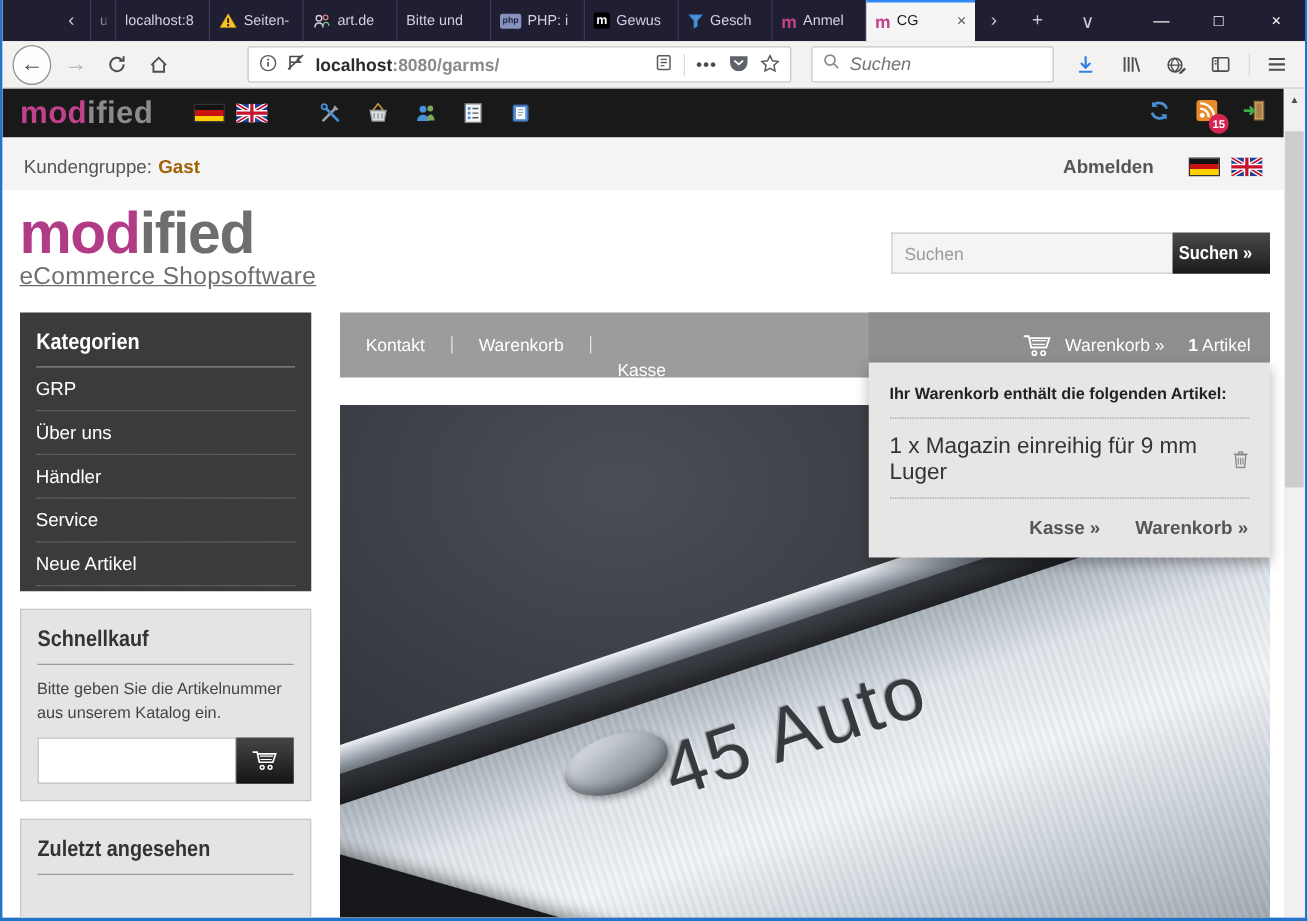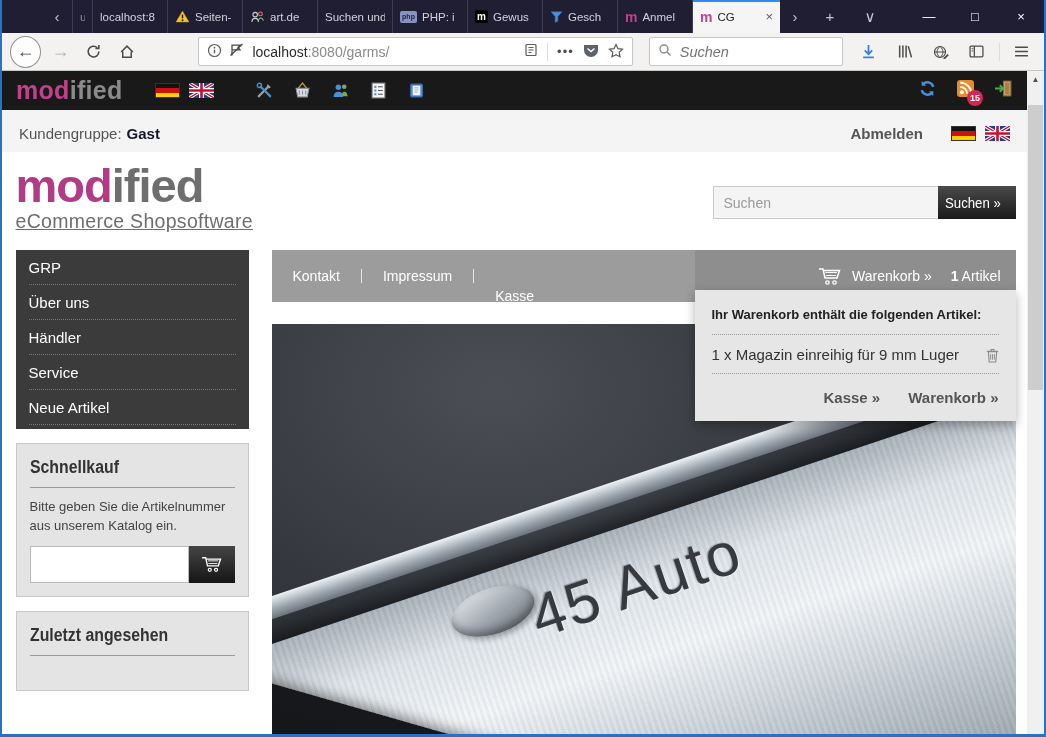--- a/index.html
+++ b/index.html
@@ -27,21 +27,21 @@
                display:inline-flex; align-items:center; justify-content:center; border-radius:2px; }
   .winbtns { margin-left:auto; display:flex; }
   .winbtn { width:46px; display:flex; align-items:center; justify-content:center; color:#fff; font-size:13px; }
 
   
   .toolbar { height:38px; background:#f3f2f1; border-bottom:1px solid #c9c8c6; display:flex; align-items:center; padding:0 8px; gap:6px; }
   .tbtn { width:28px; height:28px; display:flex; align-items:center; justify-content:center; color:#4c4c4c; font-size:17px; }
   .back-btn { width:32px; height:32px; border:1px solid #8f8f8f; border-radius:50%; background:#fdfdfd; font-size:18px; }
   .fwd { color:#b3b3b3; font-size:18px; }
   .urlbar { margin-left:52px; width:448px; height:29px; background:#fff; border:1px solid #c6c6c6; border-radius:2px;
-            display:flex; align-items:center; padding:0 8px; gap:7px; font-size:14px; }
+            display:flex; align-items:center; padding:0 8px; gap:7px; font-size:14px;font-weight:bold; }
   .urlhost { color:#2a2a2a; } .urlpath { color:#8a8a8a; }
   .url-right { margin-left:auto; display:flex; align-items:center; gap:9px; color:#5a5a5a; }
   .vdiv { width:1px; height:18px; background:#dcdcdc; }
   .dots { font-size:13px; letter-spacing:1px; color:#4c4c4c; }
   .ffsearch { margin-left:10px; width:200px; height:29px; background:#fff; border:1px solid #c6c6c6; border-radius:2px;
               display:flex; align-items:center; padding:0 8px; gap:8px; }
   .ffsearch input { border:0; outline:0; width:140px; font-style:italic; font-size:14.5px; color:#777; background:transparent;
                     font-family:"Liberation Sans",sans-serif; }
   .tb-right { margin-left:6px; display:flex; align-items:center; gap:8px; }
 
@@ -53,40 +53,40 @@
   .flag-de { width:25px; height:15px; background:linear-gradient(#121212 33%, #cc1111 33%, #cc1111 66%, #ffce00 66%); border:1px solid #333; }
   .admin-icons { display:flex; gap:21px; margin-left:42px; align-items:center; }
   .admin-right { margin-left:auto; display:flex; gap:20px; align-items:flex-start; }
   .rss-wrap { position:relative; }
   .rss-badge { position:absolute; right:-9px; bottom:-5px; min-width:16px; height:16px; border-radius:50%;
                background:#d62552; color:#fff; font-size:9px; font-weight:bold; display:flex; align-items:center; justify-content:center; }
 
   
   .sessionbar { height:47px; background:#f4f4f4; border-bottom:1px solid #d9d9d9; display:flex; align-items:center;
                 padding:0 17px; margin-right:17px; font-size:15px; color:#555; }
-  .sess-bold { font-weight:bold; margin-left:5px; color:#0f172a; }
+  .sess-bold { font-weight:bold; margin-left:5px; color:#a16207; }
   .logout { margin-left:auto; margin-right:28px; font-weight:bold; color:#555; }
 
   
   .scrollbar { position:absolute; top:71px; right:0; width:17px; bottom:0; background:#f0f0f0; z-index:40; }
   .scroll-up { height:16px; display:flex; align-items:center; justify-content:center; color:#505050; font-size:8px; }
   .scroll-thumb { position:absolute; top:34px; left:1px; right:1px; height:285px; background:#cdcdcd; }
 
   
   .page { position:absolute; top:152px; left:0; right:17px; bottom:0; background:#fff; overflow:hidden; }
   .container { position:relative; width:1002px; height:100%; margin:0 auto; }
   .shop-logo { position:absolute; left:2px; top:10px; line-height:1; }
   .shop-logo .big { font-size:47px; font-weight:bold; letter-spacing:-1px; }
   .big .mod { color:#b13c85; } .big .rest { color:#6e6e6e; }
   .shop-logo .sub { font-size:19.5px; color:#6e6e6e; margin-top:3px; letter-spacing:.3px;text-decoration:underline; }
   .shop-search { position:absolute; right:0; top:34px; display:flex; }
   .shop-search input { width:225px; height:33px; border:1px solid #ccc; border-right:0; background:#f4f4f4; padding:0 10px;
                        font-size:14px; color:#666; outline:none; font-family:"Liberation Sans",sans-serif; }
   .shop-search input::placeholder { color:#9a9a9a; }
-  .shop-search button { width:78px; height:33px; background:linear-gradient(#4a4a4a,#1a1a1a); color:#fff; font-weight:normal;
+  .shop-search button { width:78px; height:33px; background:linear-gradient(#4a4a4a,#1a1a1a); color:#fff; font-weight:bold;
                         font-size:15px; border:0; font-family:"Liberation Sans",sans-serif; }
   .cond { display:inline-block; transform:scaleX(.88); transform-origin:0 50%; }
 
   .sidebar { position:absolute; left:2px; top:98px; width:233px; }
   .sidebox { margin-bottom:14px; }
   .boxhead { display:block; font-size:18px; font-weight:bold; padding:13px 0 9px; }
   .catbox { background:#3b3b3b; color:#fff; padding:0 13px 4px; }
   .catbox .boxhead { border-bottom:1px solid #8a8a8a; color:#fff; }
   .catitem { font-size:15px; padding:9px 0 8px; border-bottom:1px dotted #7a7a7a; color:#fff; }
   .catitem:last-child { border-bottom:1px dotted #7a7a7a; }
@@ -105,21 +105,21 @@
   .nav-link:first-child { padding-left:0; }
   .nav-link.active { font-weight:normal;margin-top:40px; }
   .nav-sep { width:1px; height:14px; background:rgba(255,255,255,.75); }
   .cartbar { width:321px; background:#8e8e8e; display:flex; align-items:center; justify-content:flex-end;
              padding:0 15px; color:#fff; font-size:14px; gap:9px; }
   .cart-count { margin-left:10px; } .cart-count b { font-weight:bold; }
 
   .dropdown { position:absolute; right:0; top:40px; width:321px; background:#e6e6e6; box-shadow:0 4px 10px rgba(0,0,0,.3);
               padding:17px 17px 15px; z-index:10; }
   .dd-head { font-size:13px; font-weight:bold; color:#222; padding-bottom:12px; border-bottom:1px dotted #999; }
-  .dd-item { display:flex; align-items:flex-end; font-size:15px; color:#333; padding:11px 0 10px; border-bottom:1px dotted #999; }
+  .dd-item { display:flex; align-items:center; font-size:18px; color:#333; padding:11px 0 10px; border-bottom:1px dotted #999; }
   .dd-trash { margin-left:auto; display:flex; }
   .dd-links { display:flex; justify-content:flex-end; gap:28px; padding-top:15px; font-size:15px; font-weight:bold; color:#555; }
 
   
   .photo { margin-top:22px; height:432px; position:relative; overflow:hidden;
            background:radial-gradient(ellipse at 30% 15%, #4b4e55 0%, #34373d 45%, #232529 80%); }
   .rail { position:absolute; left:-30px; top:282px; width:1200px; height:22px; transform:rotate(-18.5deg); transform-origin:0 0;
           background:linear-gradient(#eef2f6,#9aa2ab 60%,#6f767e); }
   .metal { position:absolute; left:-30px; top:330px; width:1300px; height:600px; transform:rotate(-18.5deg); transform-origin:0 0;
            background:linear-gradient(180deg,#aab2bb 0%,#dfe5ea 10%,#f2f5f8 22%,#c2cad2 40%,#98a0a8 58%,#cdd3da 78%,#e8ecf0 100%);
@@ -164,21 +164,21 @@
           <svg width="15" height="13" viewBox="0 0 16 14">
             <circle cx="5.5" cy="5" r="2.4" fill="none" stroke="#cfd0d8" stroke-width="1.2"></circle>
             <path d="M2 13c0-2.5 1.6-4 3.5-4s3.5 1.5 3.5 4" fill="none" stroke="#cfd0d8" stroke-width="1.2"></path>
             <circle cx="11.2" cy="4.2" r="2" fill="none" stroke="#d87a7a" stroke-width="1.1"></circle>
             <path d="M8.9 12c.3-2.2 1.3-3.5 2.7-3.5 1.3 0 2.3 1.1 2.6 3.1" fill="none" stroke="#7fc27f" stroke-width="1.1"></path>
           </svg>
         </span>
       <span class="tlabel">art.de</span>
     </div>
     <div class="tab">
-        <span class="tlabel">Suchen und</span>
+        <span class="tlabel">Bitte und</span>
       </div>
     <div class="tab">
       <span class="ticon php-badge">php</span>
       <span class="tlabel">PHP: i</span>
     </div>
     <div class="tab">
       <span class="ticon m-dark">m</span>
       <span class="tlabel">Gewus</span>
     </div>
     <div class="tab">
@@ -394,20 +394,21 @@
         <div class="sub">eCommerce Shopsoftware</div>
       </div>
 
       <div class="shop-search">
         <input placeholder="Suchen" style="">
         <button><span class="cond">Suchen »</span></button>
       </div>
 
       <div class="sidebar">
         <div class="sidebox catbox">
+          <span class="boxhead"><span class="cond">Kategorien</span></span>
           <div class="catitem">GRP</div>
           <div class="catitem">Über uns</div>
           <div class="catitem">Händler</div>
           <div class="catitem">Service</div>
           <div class="catitem">Neue Artikel</div>
         </div>
 
         <div class="sidebox greybox">
           <span class="boxhead"><span class="cond">Schnellkauf</span></span>
           <div class="qb-text">Bitte geben Sie die Artikelnummer aus unserem Katalog ein.</div>
@@ -427,21 +428,21 @@
         <div class="sidebox greybox recently">
           <span class="boxhead"><span class="cond">Zuletzt angesehen</span></span>
         </div>
       </div>
 
       <div class="main">
         <div class="mainnav">
           <div class="nav-links">
             <span class="nav-link">Kontakt</span>
             <span class="nav-sep"></span>
-            <span class="nav-link">Impressum</span>
+            <span class="nav-link">Warenkorb</span>
             <span class="nav-sep"></span>
             <span class="nav-link active">Kasse</span>
           </div>
           <div class="cartbar">
             <svg width="26" height="20" viewBox="0 0 26 20">
                 <path d="M2 3h4l2 9h12l2.5-7.5H7" fill="none" stroke="#fff" stroke-width="1.5"></path>
                 <path d="M8.5 6.5h11.5M9 9.5h10" stroke="#fff" stroke-width="1"></path>
                 <circle cx="10.5" cy="16.5" r="1.7" fill="none" stroke="#fff" stroke-width="1.3"></circle>
                 <circle cx="17.5" cy="16.5" r="1.7" fill="none" stroke="#fff" stroke-width="1.3"></circle>
               </svg>

